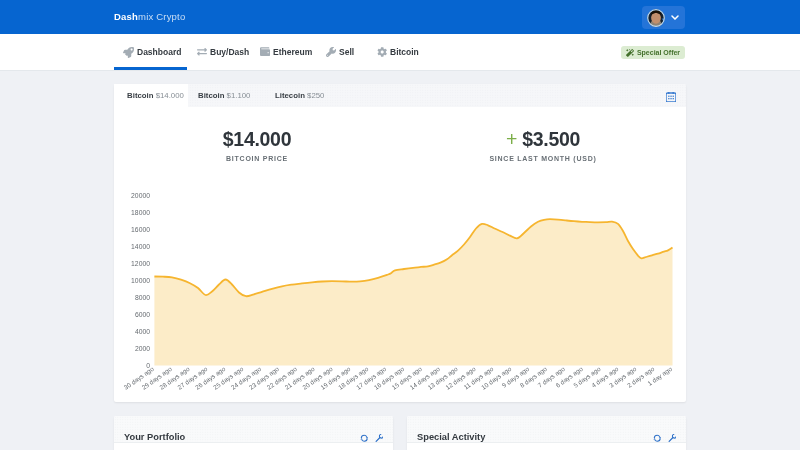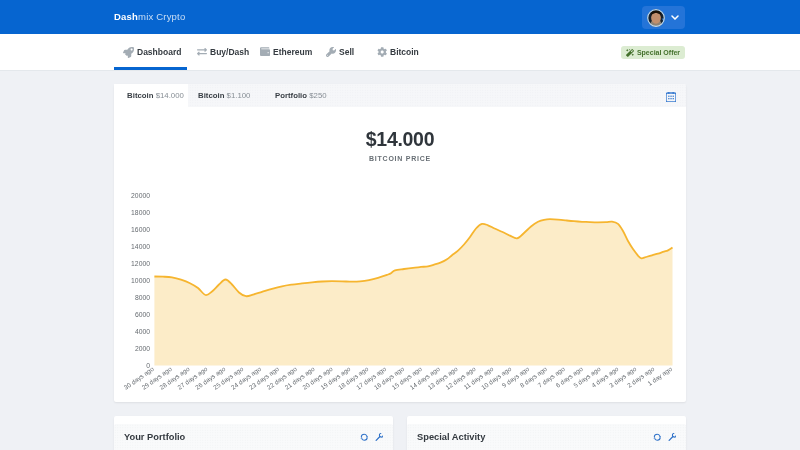--- a/index.html
+++ b/index.html
@@ -27,21 +27,21 @@
 #calic{left:666px;top:92px}
 
 #stats{left:0;top:23px;width:572px;height:75px;display:flex}
 .scol{flex:1;text-align:center;padding-top:21px}
 .sval{font-size:19.5px;font-weight:600;color:#2f353b;letter-spacing:-.3px}
 .sval .pl{color:#7cae49;font-weight:400}
 .slab{margin-top:4px;font-size:7px;font-weight:700;letter-spacing:.75px;color:#686f75}
 
 #card2{left:114px;top:416px;width:279px;height:40px}
 #card3{left:407px;top:416px;width:279px;height:40px}
-.bhead{position:absolute;left:0;top:8px;width:279px;height:27px;background:#f9fafb;background-image:radial-gradient(#eff1f3 0.6px,transparent 0.7px);background-size:2.5px 2.5px;border-bottom:1px solid #eceff1;border-radius:2px 2px 0 0;display:flex;align-items:center;padding:0 10px}
+.bhead{position:absolute;left:0;top:0;width:279px;height:27px;background:#f9fafb;background-image:radial-gradient(#eff1f3 0.6px,transparent 0.7px);background-size:2.5px 2.5px;border-bottom:1px solid #eceff1;border-radius:2px 2px 0 0;display:flex;align-items:flex-end;padding:0 10px}
 .btitle{font-size:9.3px;font-weight:600;color:#343a40;flex:1}
 .bicons{display:flex;gap:6px;align-items:center}
 
 .yl{font-size:6.8px;fill:#666b70}
 .xl{font-size:6.4px;fill:#676c71}
 </style></head>
 <body>
 <div id="stage">
   <div class="abs" id="top"></div>
   <div class="abs" id="logo"><b>Dash</b>mix Crypto</div>
@@ -102,26 +102,30 @@
     <svg width="8" height="8" viewBox="0 0 512 512" fill="#44712c">
         <path d="M224 96l16-32 32-16-32-16-16-32-16 32-32 16 32 16 16 32zM80 160l26.66-53.33L160 80l-53.34-26.67L80 0 53.34 53.33 0 80l53.34 26.67L80 160zm352 128l-26.66 53.33L352 368l53.34 26.67L432 448l26.66-53.33L512 368l-53.34-26.67L432 288zm70.62-193.77L417.77 9.38C411.53 3.12 403.34 0 395.15 0c-8.19 0-16.38 3.12-22.63 9.38L9.38 372.52c-12.5 12.5-12.5 32.76 0 45.25l84.85 84.85c6.25 6.25 14.44 9.37 22.62 9.37 8.19 0 16.38-3.12 22.63-9.37l363.14-363.15c12.5-12.48 12.5-32.75 0-45.24zM359.45 203.46l-50.91-50.91 86.6-86.6 50.91 50.91-86.6 86.6z"></path>
       </svg>
     <span>Special Offer</span>
   </div>
 
   <div class="abs card" id="card1">
     <div class="abs" id="tabbar">
       <div class="tab" id="tab1"><b>Bitcoin</b> $14.000</div>
       <div class="tab" style="left:84px"><b>Bitcoin</b> $1.100</div>
-      <div class="tab" style="left:161px"><b>Portfolio</b> $250</div>
+      <div class="tab" style="left:161px"><b>Litecoin</b> $250</div>
     </div>
     <div class="abs" id="stats">
       <div class="scol">
           <div class="sval">$14.000</div>
           <div class="slab">BITCOIN PRICE</div>
+        </div>
+      <div class="scol">
+          <div class="sval"><span class="pl">+</span> $3.500</div>
+          <div class="slab">SINCE LAST MONTH (USD)</div>
         </div>
     </div>
     <svg class="abs" style="left:0;top:96px" width="572" height="222" viewBox="0 0 572 222">
       <g id="ylab">
           <text x="36" y="187.9" text-anchor="end" class="yl">0</text>
           <text x="36" y="171.0" text-anchor="end" class="yl">2000</text>
           <text x="36" y="154.0" text-anchor="end" class="yl">4000</text>
           <text x="36" y="137.0" text-anchor="end" class="yl">6000</text>
           <text x="36" y="120.1" text-anchor="end" class="yl">8000</text>
           <text x="36" y="103.1" text-anchor="end" class="yl">10000</text>

